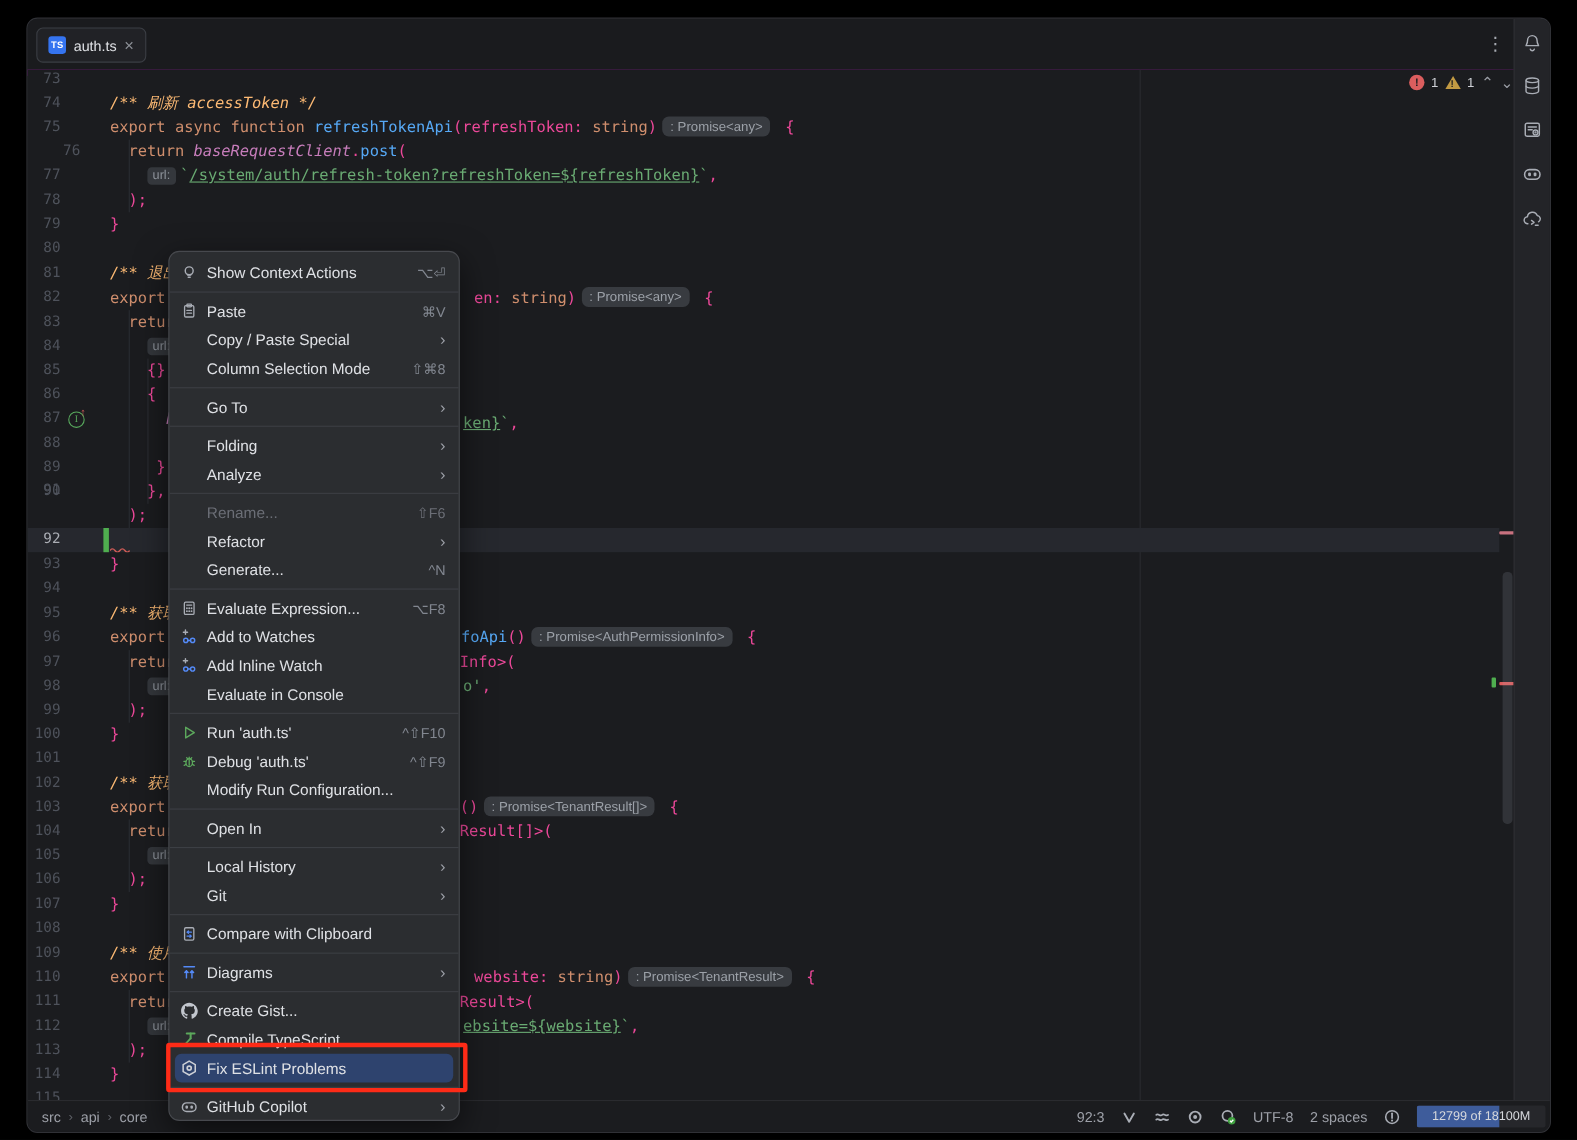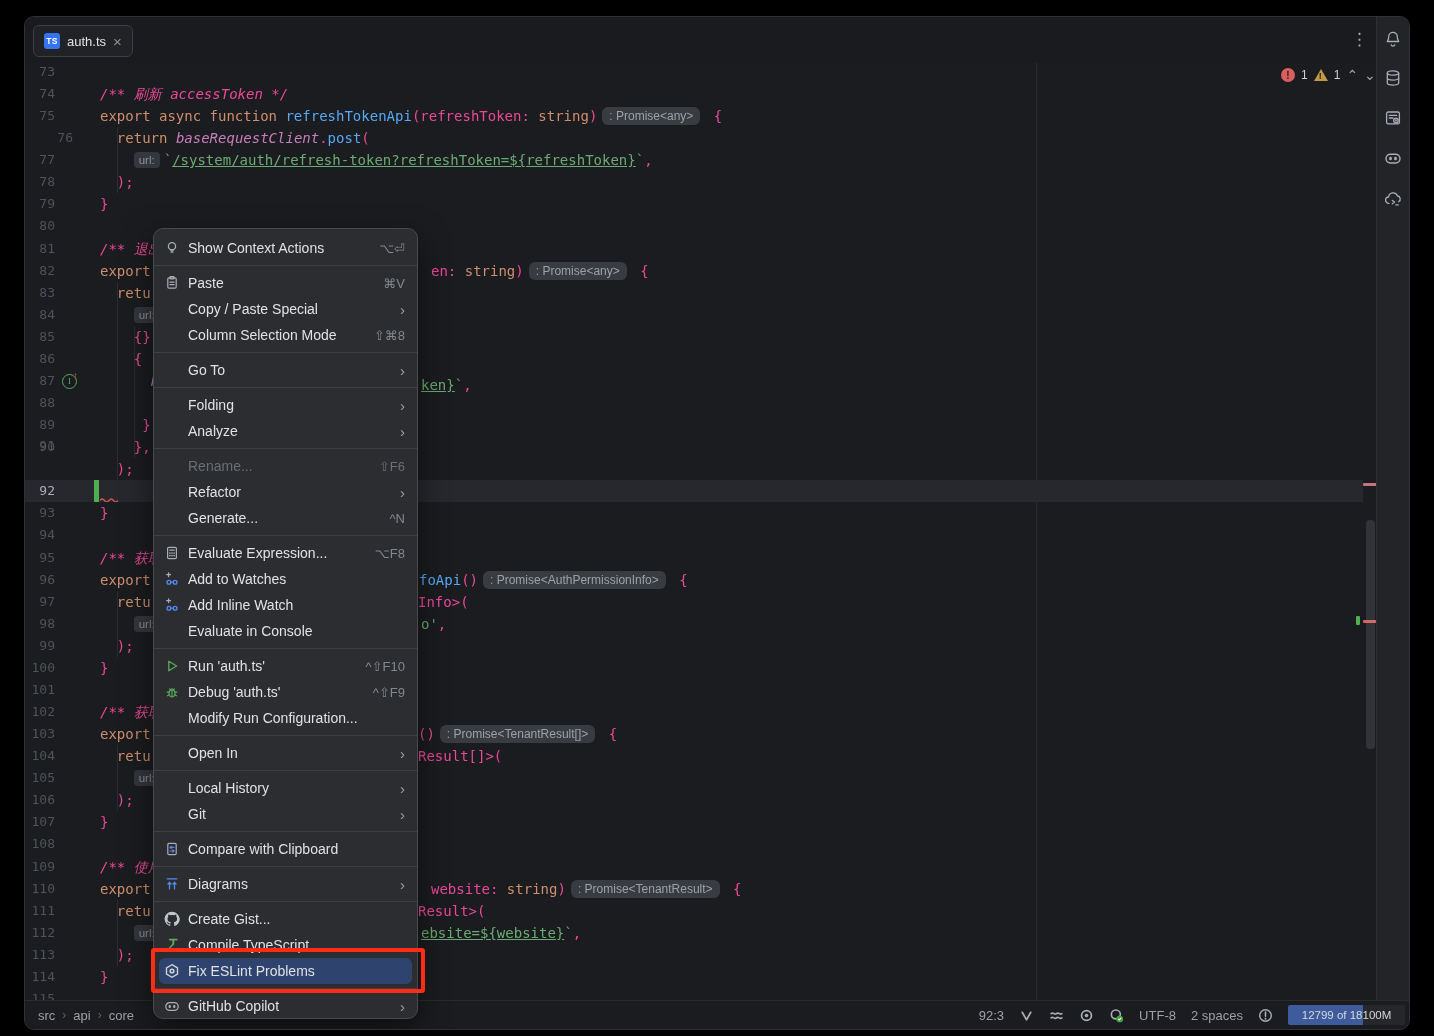--- a/index.html
+++ b/index.html
@@ -19,21 +19,21 @@
   .rail{position:absolute;right:0;top:0;width:32px;height:986px;background:#232428;border-left:1px solid #2E2F33;}
   .rail .ric{position:absolute;left:7px;width:18px;height:18px;}
   
   .editor{position:absolute;left:0;top:46px;width:1354px;height:938px;background:#1B1C1F;}
   .code-font{font-family:"DejaVu Sans Mono","Liberation Mono",monospace;font-size:14px;}
   .num{position:absolute;left:0;width:30px;text-align:right;height:22px;line-height:22px;
     color:#4E525B;font-family:"DejaVu Sans Mono","Liberation Mono",monospace;font-size:13px;}
   .num.cur{color:#ABAEB5;}
   .row{position:absolute;left:75px;height:22px;line-height:22px;white-space:pre;}
   .rfrag{position:absolute;height:22px;line-height:22px;white-space:pre;}
-  .k{color:#CF8E6D}.f{color:#56A8F5}.p{color:#ec4899}.c{color:#ec4899;font-style:italic}
+  .k{color:#CF8E6D}.f{color:#56A8F5}.p{color:#ec4899}.c{color:#fdba74;font-style:italic}
   .s{color:#6AAB73}.u{color:#6AAB73;text-decoration:underline}.pr{color:#C77DBB;font-style:italic}
   .chip{display:inline-block;background:#383B40;color:#9CA1A8;border-radius:6px;padding:0 7px;margin:0 5px;
     font-size:12px;height:18px;line-height:18px;vertical-align:1px;font-family:"Liberation Sans",sans-serif;}
   .urlchip{display:inline-block;background:#34373C;color:#8E939B;border-radius:4px;padding:0 5px;margin-right:4px;
     font-size:11.5px;height:16px;line-height:16px;vertical-align:1px;font-family:"Liberation Sans",sans-serif;}
   .curline{position:absolute;left:0;width:1338px;height:22px;background:#26282E;}
   .vcsbar{position:absolute;width:5px;height:22px;background:#4FAE4F;}
   .guide{position:absolute;width:1px;background:#2A2D32;}
   .margin-guide{position:absolute;width:1px;background:#2A2C30;}
   .impl-icon{position:absolute;width:13px;height:13px;border:1.4px solid #57A85C;border-radius:50%;

